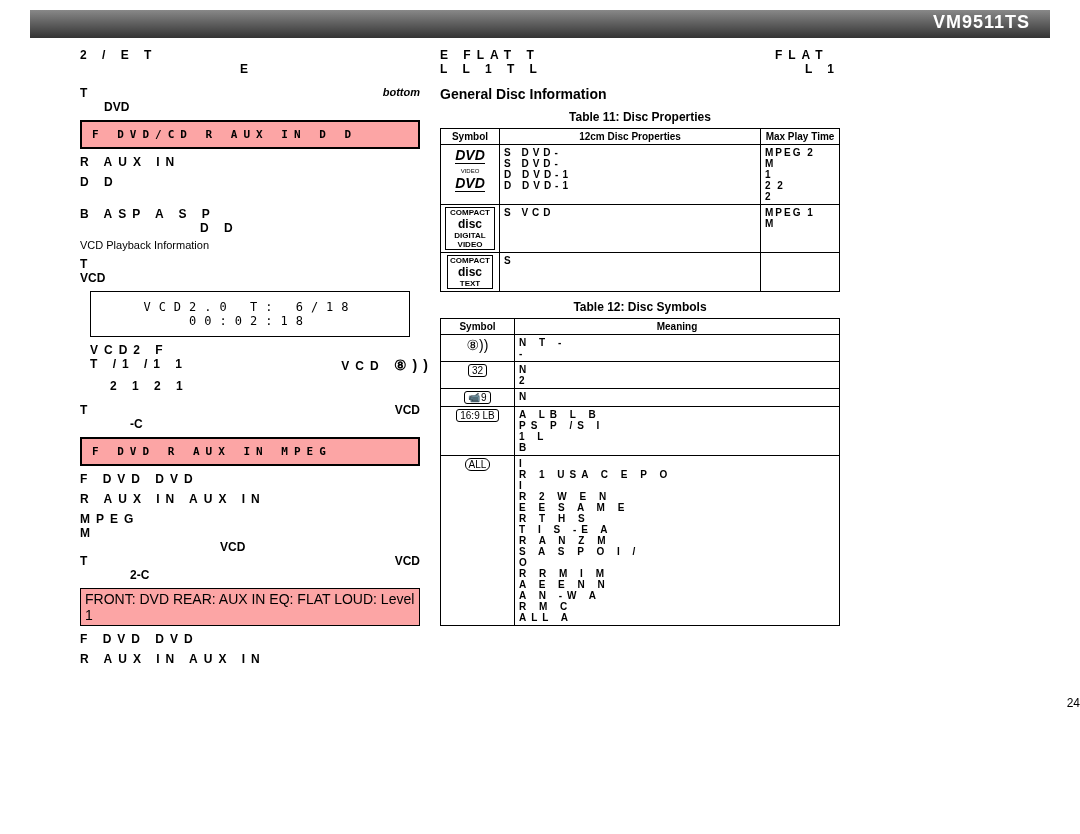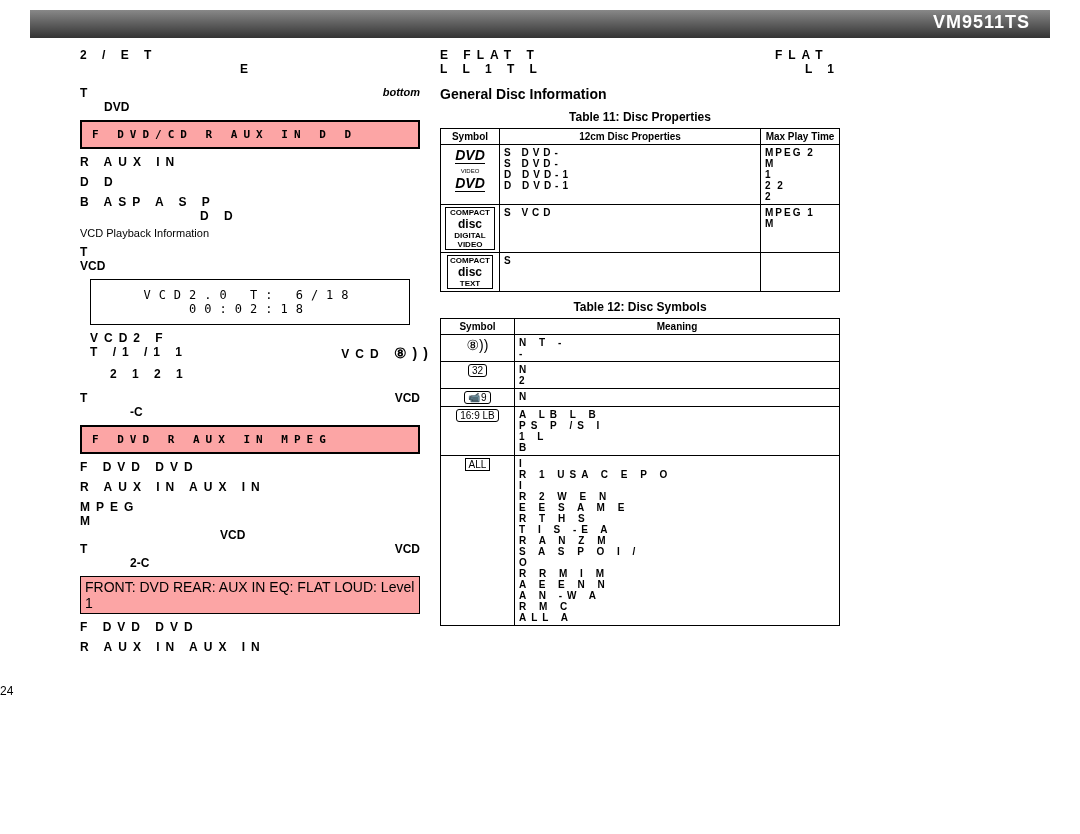--- a/index.html
+++ b/index.html
@@ -120,21 +120,21 @@
     font-size: 14px;
   }
   .chapter-box, .camera-box, .lb-box, .globe-box {
     display:inline-block;
     border:1px solid #000;
     padding:0 3px;
     font-size:10px;
     border-radius:3px;
   }
   .page-num {
-    text-align:left;
+    text-align:right;
     margin-top: 30px;
     font-size:12px;
   }
   .row-spread {
     display:flex;
     justify-content: space-between;
   }
 </style>
 </head>
 <body>
@@ -156,21 +156,21 @@
     <div class="row-spread" style="margin-top:10px">
       <span class="bold">T</span>
       <span class="italic bold small-note">bottom</span>
     </div>
     <div class="bold" style="padding-left:24px">DVD</div>
 
     <div class="lcd-box spaced-line" style="margin:6px 0">F    DVD/CD    R     AUX IN     D    D</div>
 
     <div class="spaced-line" style="margin-top:6px">R    AUX IN</div>
     <div class="spaced-line" style="margin-top:6px">D    D</div>
-    <div class="spaced-line" style="margin-top:6px">B               ASP   A       S      P</div>
+    <div class="spaced-line" style="margin-top:18px">B               ASP   A       S      P</div>
     <div class="spaced-line" style="padding-left:120px">D    D</div>
 
     <div class="small-note" style="margin-top:4px">VCD Playback Information</div>
     <div class="bold" style="margin-top:6px">T</div>
     <div class="bold">VCD</div>
 
     <div class="osd-box" style="margin:6px 10px">VCD2.0    T: 6/18     00:02:18</div>
 
     <div class="spaced-line" style="padding-left:10px">VCD2    F</div>
 
@@ -288,21 +288,21 @@
         <td style="white-space:pre-line;letter-spacing:5px;font-weight:bold">N</td>
       </tr>
       <tr>
         <td class="sym-cell"><span class="lb-box">16:9 LB</span></td>
         <td style="white-space:pre-line;letter-spacing:5px;font-weight:bold">A                   LB              L          B
     PS            P  /S     I
               1                                L
 B</td>
       </tr>
       <tr>
-        <td class="sym-cell"><span class="globe-box" style="border-radius:0">ALL</span></td>
+        <td class="sym-cell"><span class="globe-box" style="border-radius:6px">ALL</span></td>
         <td style="white-space:pre-line;letter-spacing:5px;font-weight:bold">I
    R        1  USA   C        E    P         O
 I
    R        2          W      E          N
    E        E        S       A       M        E
    R          T         H          S
    T          I          S    -E  A
    R          A          N    Z         M
    S       A        S        P        O       I     /
 O

